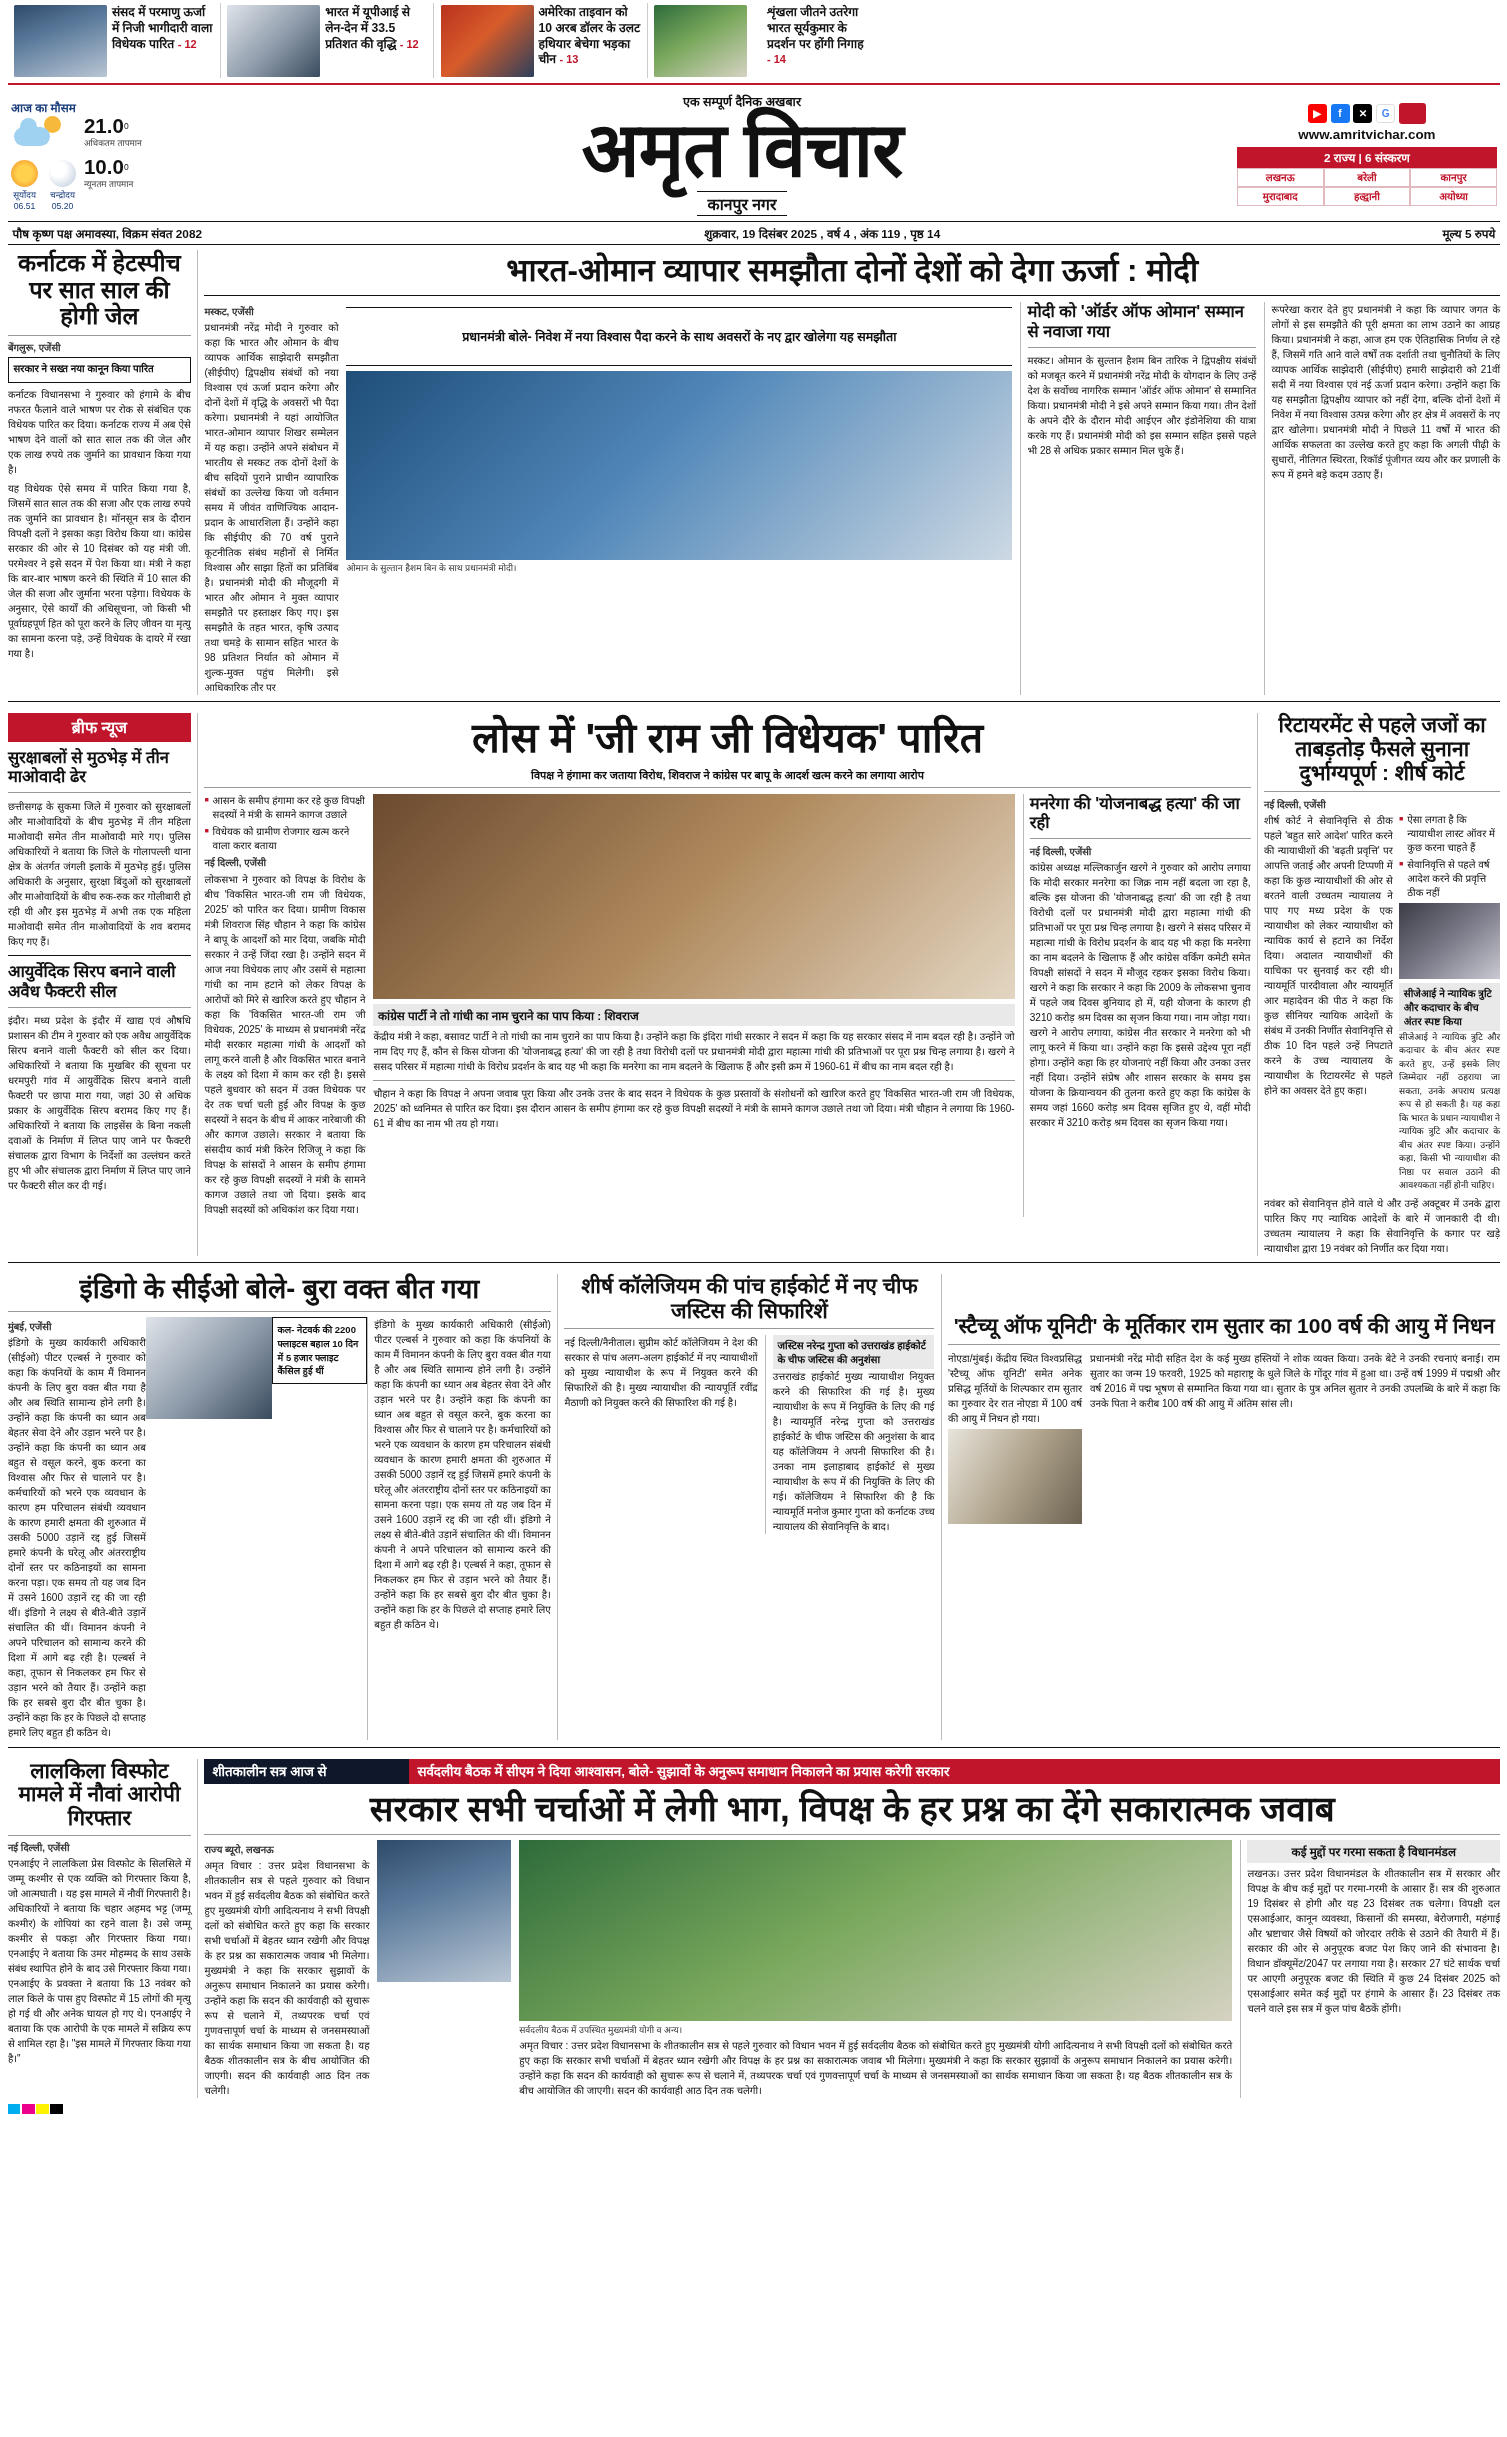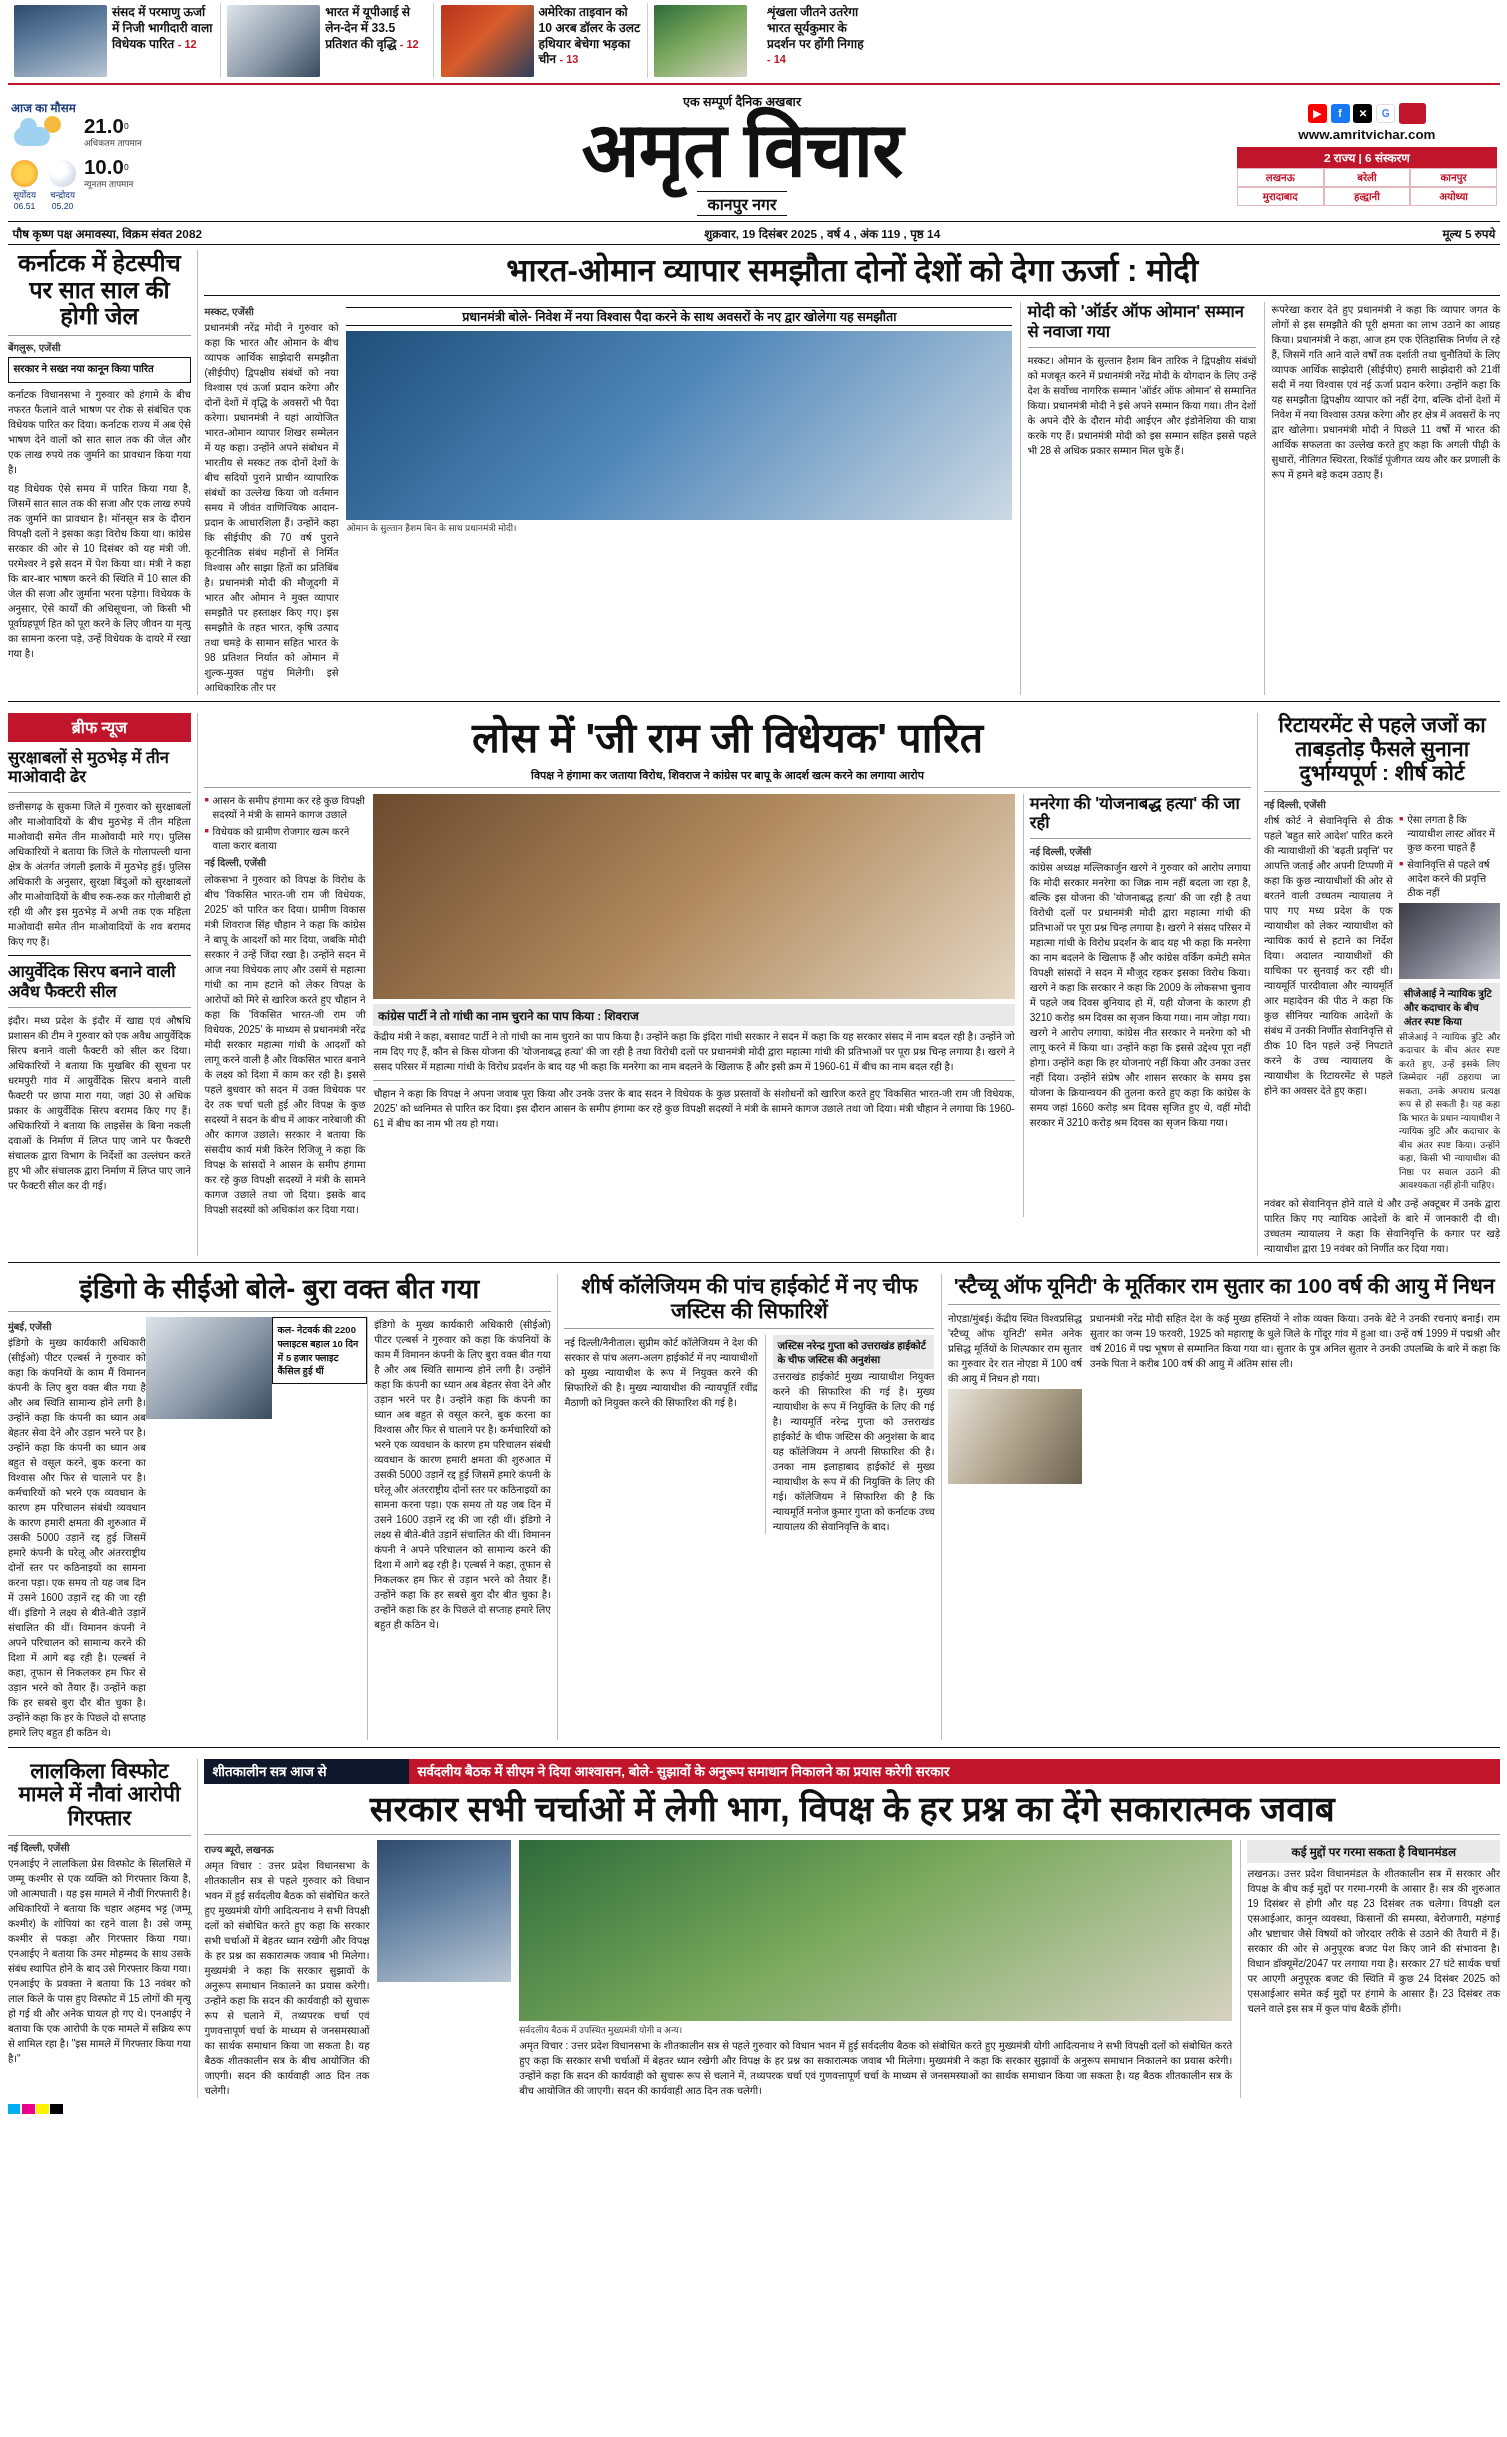--- a/index.html
+++ b/index.html
@@ -86,21 +86,21 @@
   .sep-thick { border-top:1.6px solid #111; margin:6.3px 0; }
 
   .leftcol-head { font-size:23.6px; line-height:1.12; font-weight:700; text-align:center; }
   .box-note { border:0.8px solid #111; padding:4.7px; font-size:10px; line-height:1.45; font-weight:700; }
   .bullet { display:flex; gap:3.9px; font-size:10px; line-height:1.4; margin-bottom:3.2px; }
   .bullet:before { content:"■"; color:#c0152a; font-size:7px; line-height:1.6; }
 
   .redhead { background:#c0152a; color:#fff; font-weight:700; font-size:15.8px; text-align:center; padding:3.2px; }
   .greyhead { background:#e9e9e9; font-weight:700; font-size:11.8px; padding:3.2px 4.7px; }
   .caption { font-size:9px; color:#333; line-height:1.35; padding:2.4px 0; }
-  .subhead-bar { font-size:12.6px; font-weight:700; text-align:center; padding:0 0; border-top:0.8px solid #111; border-bottom:0.8px solid #111; margin:4.7px 0; }
+  .subhead-bar { font-size:12.6px; font-weight:700; text-align:center; padding:20px 0; border-top:0.8px solid #111; border-bottom:0.8px solid #111; margin:4.7px 0; }
 
   .sectionband { background:#0f172a; color:#fff; font-weight:700; font-size:13.4px; padding:3.9px 7.9px; }
   .sectionband-red { background:#c0152a; }
 
   .colorbars { display:flex; gap:1.6px; margin-top:6.3px; }
   .cb { width:12.6px; height:9.5px; }
 
   .kicker { font-size:11px; font-weight:700; text-align:center; }
 </style>
 </head>
@@ -351,21 +351,21 @@
         <div style="width:169px; flex:0 0 169px; border-left:0.8px solid #bbb; padding-left:6.3px;">
           <div class="greyhead" style="font-size:10.2px;">जस्टिस नरेन्द्र गुप्ता को उत्तराखंड हाईकोर्ट के चीफ जस्टिस की अनुशंसा</div>
           <p class="body">उत्तराखंड हाईकोर्ट मुख्य न्यायाधीश नियुक्त करने की सिफारिश की गई है। मुख्य न्यायाधीश के रूप में नियुक्ति के लिए की गई है। न्यायमूर्ति नरेन्द्र गुप्ता को उत्तराखंड हाईकोर्ट के चीफ जस्टिस की अनुशंसा के बाद यह कॉलेजियम ने अपनी सिफारिश की है। उनका नाम इलाहाबाद हाईकोर्ट से मुख्य न्यायाधीश के रूप में की नियुक्ति के लिए की गई। कॉलेजियम ने सिफारिश की है कि न्यायमूर्ति मनोज कुमार गुप्ता को कर्नाटक उच्च न्यायालय की सेवानिवृत्ति के बाद।</p>
         </div>
       </div>
     </div>
 
     <div class="vrule"></div>
 
     <div style="flex:1;">
-      <h2 class="hl" style="text-align:center;">'स्टैच्यू ऑफ यूनिटी' के मूर्तिकार राम सुतार का 100 वर्ष की आयु में निधन</h2>
+      <h2 class="hl" style="text-align:center;margin-top:40px;">'स्टैच्यू ऑफ यूनिटी' के मूर्तिकार राम सुतार का 100 वर्ष की आयु में निधन</h2>
       <div class="sep"></div>
       <div style="display:flex; gap:7.9px;">
         <div style="width:134px; flex:0 0 134px;">
           <p class="body">नोएडा/मुंबई। केंद्रीय स्थित विश्वप्रसिद्ध 'स्टैच्यू ऑफ यूनिटी' समेत अनेक प्रसिद्ध मूर्तियों के शिल्पकार राम सुतार का गुरुवार देर रात नोएडा में 100 वर्ष की आयु में निधन हो गया।</p>
           <div class="ph ph-c" style="height:95px; margin-top:3.9px;"></div>
         </div>
         <p class="body" style="flex:1;">प्रधानमंत्री नरेंद्र मोदी सहित देश के कई मुख्य हस्तियों ने शोक व्यक्त किया। उनके बेटे ने उनकी रचनाएं बनाईं। राम सुतार का जन्म 19 फरवरी, 1925 को महाराष्ट्र के धुले जिले के गोंदूर गांव में हुआ था। उन्हें वर्ष 1999 में पद्मश्री और वर्ष 2016 में पद्म भूषण से सम्मानित किया गया था। सुतार के पुत्र अनिल सुतार ने उनकी उपलब्धि के बारे में कहा कि उनके पिता ने करीब 100 वर्ष की आयु में अंतिम सांस ली।</p>
       </div>
     </div>
   </div>

